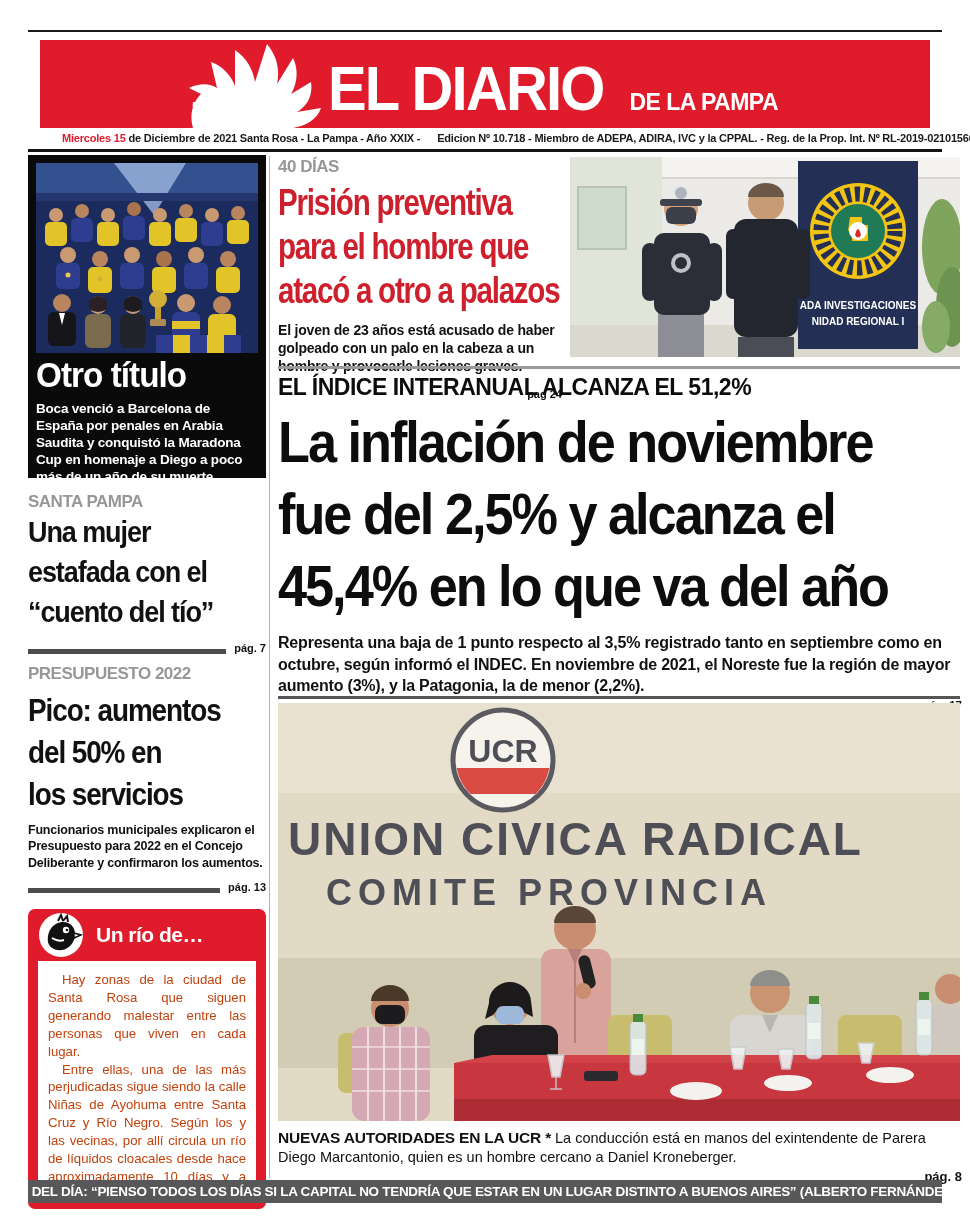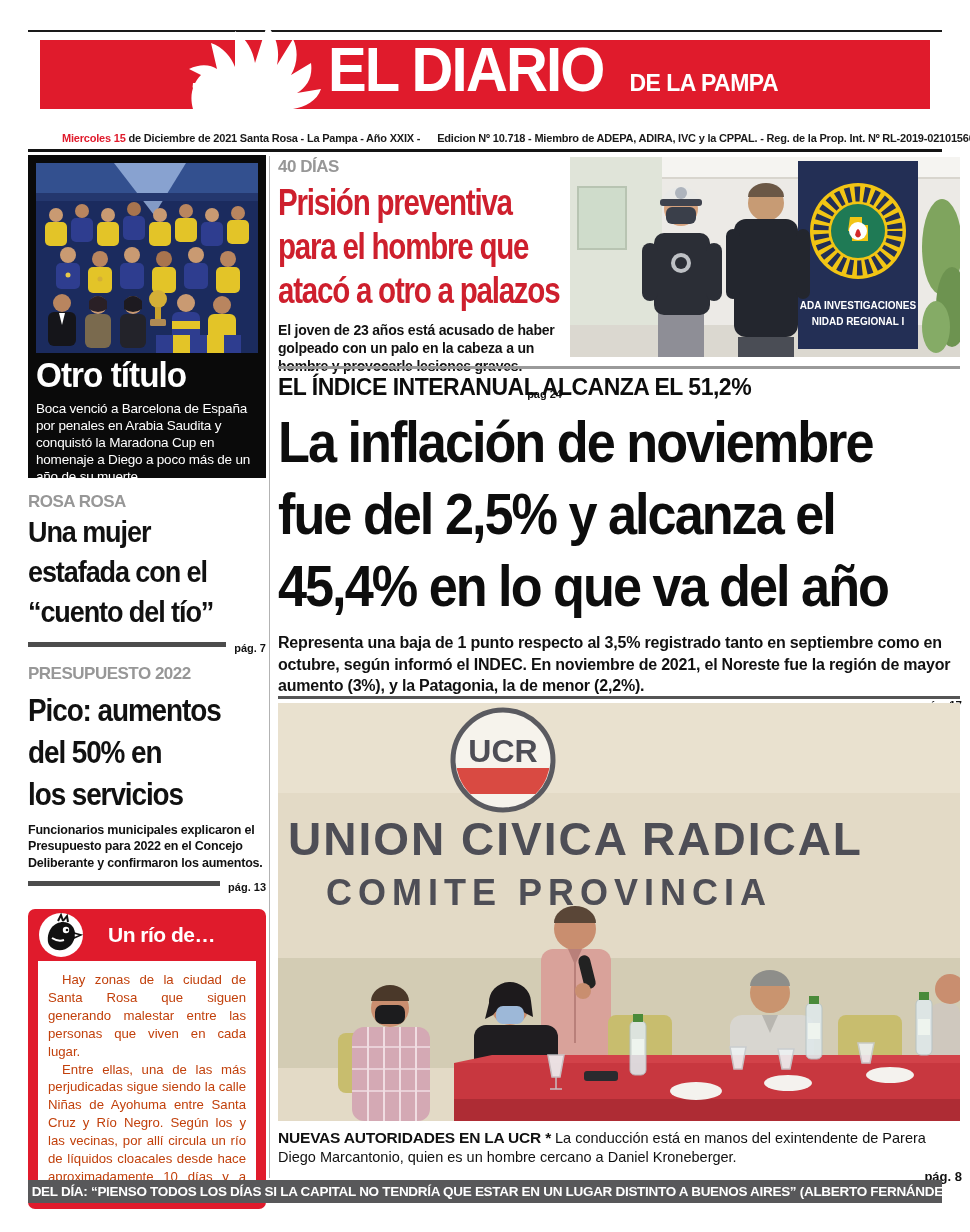--- a/index.html
+++ b/index.html
@@ -1,51 +1,51 @@
 <!DOCTYPE html>
 <html><head>
 <meta charset="utf-8">
 <style>
   * { margin:0; padding:0; box-sizing:border-box; }
   body { background:#fff; font-family:"Liberation Sans", sans-serif; }
   .page { position:relative; width:970px; height:1232px; background:#fff; overflow:hidden; }
 
   .top-rule   { position:absolute; left:28px; top:30px;  width:914px; height:2px; background:#1a1a1a; }
-  .masthead   { position:absolute; left:40px; top:40px;  width:890px; height:69px; background:#e01b2c; }
+  .masthead   { position:absolute; left:40px; top:40px;  width:890px; height:88px; background:#e01b2c; }
   .hedgehog   { position:absolute; left:145px; bottom:0; width:140px; height:84px; }
   .mast-title { position:absolute; left:288px; bottom:4px; display:flex; align-items:baseline; color:#fff; white-space:nowrap; }
   .mast-main  { font-size:63px; font-weight:bold; letter-spacing:-2px; transform:scaleX(.92); transform-origin:0 100%; }
   .mast-sub   { font-size:23px; font-weight:bold; letter-spacing:-0.5px; margin-left:2px; }
 
   .dateline { position:absolute; left:62px; top:132px; width:880px; font-size:11px; font-weight:bold; color:#1a1a1a; white-space:nowrap; letter-spacing:-0.2px; }
   .dateline .red { color:#e01b2c;margin-top:8px; }
   .dateline .sep { display:inline-block; width:14px; }
   .head-rule { position:absolute; left:28px; top:149px; width:914px; height:3px; background:#141414; }
   .v-divider { position:absolute; left:269px; top:156px; width:1px; height:1022px; background:#b3b3b3; }
 
   
   .leftcol { position:absolute; left:28px; top:155px; width:238px; }
   .boca-box { background:#0a0a0a; padding:8px 8px 6px 8px; height:323px; }
   .boca-box svg { display:block; }
   .boca-h { color:#fff; font-size:35px; font-weight:bold; letter-spacing:-1px; margin-top:2px; transform:scaleX(.95); transform-origin:0 0; white-space:nowrap; }
-  .boca-b { color:#fff; font-size:13.5px; font-weight:normal; line-height:1.26; margin-top:5px; letter-spacing:-0.2px; }
+  .boca-b { color:#fff; font-size:13.5px; font-weight:bold; line-height:1.26; margin-top:5px; letter-spacing:-0.2px; }
   .boca-p { color:#fff; font-size:11px; font-weight:bold; text-align:right; margin-top:3px; }
 
   .kicker { color:#979797; font-size:17px; font-weight:bold; letter-spacing:-0.5px; }
   .lh { color:#111; font-weight:bold; }
   .lh span { display:block; white-space:nowrap; }
   .sr-h  { font-size:30px; line-height:40px; letter-spacing:-1.2px; transform:scaleX(.9); transform-origin:0 0; }
   .pico-h{ font-size:31px; line-height:42px; letter-spacing:-1.2px; transform:scaleX(.9); transform-origin:0 0; }
   .pico-b{ font-size:12.5px; font-weight:bold; line-height:1.3; color:#111; letter-spacing:-0.2px; margin-top:6px; }
-  .page-rule { display:flex; align-items:flex-start; gap:8px; margin-top:10px; }
+  .page-rule { display:flex; align-items:flex-end; gap:8px; margin-top:10px; }
   .page-rule .bar { flex:1; height:5px; background:#4c4c4c; }
   .page-rule .pg  { font-size:11px; font-weight:bold; color:#111; white-space:nowrap; }
 
   .rio-box { margin-top:16px; background:#e01b2c; border-radius:7px; height:300px; position:relative; }
-  .rio-head { display:flex; align-items:center; gap:24px; height:52px; padding-left:10px; }
+  .rio-head { display:flex; align-items:center; gap:12px; height:52px; padding-left:10px; }
   .rio-title { color:#fff; font-size:21px; font-weight:bold; letter-spacing:-0.5px; }
   .rio-panel { position:absolute; left:10px; right:10px; top:52px; bottom:8px; background:#fff; padding:10px 10px 6px 10px; overflow:hidden; }
   .rio-panel p { font-size:13.2px; line-height:1.36; color:#c2410c; text-align:justify; text-indent:14px; }
 
   
   .topstory { position:absolute; left:278px; top:157px; width:284px; }
   .red-h { color:#ce1f2d; font-weight:bold; font-size:36px; line-height:44px; letter-spacing:-1.5px; margin-top:4px; transform:scaleX(.82); transform-origin:0 0; }
   .red-h span { display:block; white-space:nowrap; }
   .top-deck { font-size:14px; font-weight:bold; color:#111; line-height:1.3; letter-spacing:-0.2px; margin-top:8px; }
   .pg-r { font-size:11px; font-weight:bold; color:#111; text-align:right; margin-top:12px; }
@@ -208,21 +208,21 @@
             <rect x="51" width="17" height="18" fill="#e3c428"></rect>
           <rect x="68" width="17" height="18" fill="#2e3d8f"></rect>
         </g>
       </svg>
       <div class="boca-h">Otro título</div>
       <div class="boca-b">Boca venció a Barcelona de España por penales en Arabia Saudita y conquistó la Maradona Cup en homenaje a Diego a poco más de un año de su muerte.</div>
       <div class="boca-p">pág. 21</div>
     </div>
 
     <div style="margin-top:14px;">
-      <div class="kicker">ROSA ROSA</div>
+      <div class="kicker">SANTA PAMPA</div>
       <div class="lh sr-h">
         <span>Una mujer</span>
         <span>estafada con el</span>
         <span>“cuento del tío”</span>
       </div>
       <div class="page-rule">
         <div class="bar"></div>
           <div class="pg">pág. 7</div>
       </div>
     </div>

